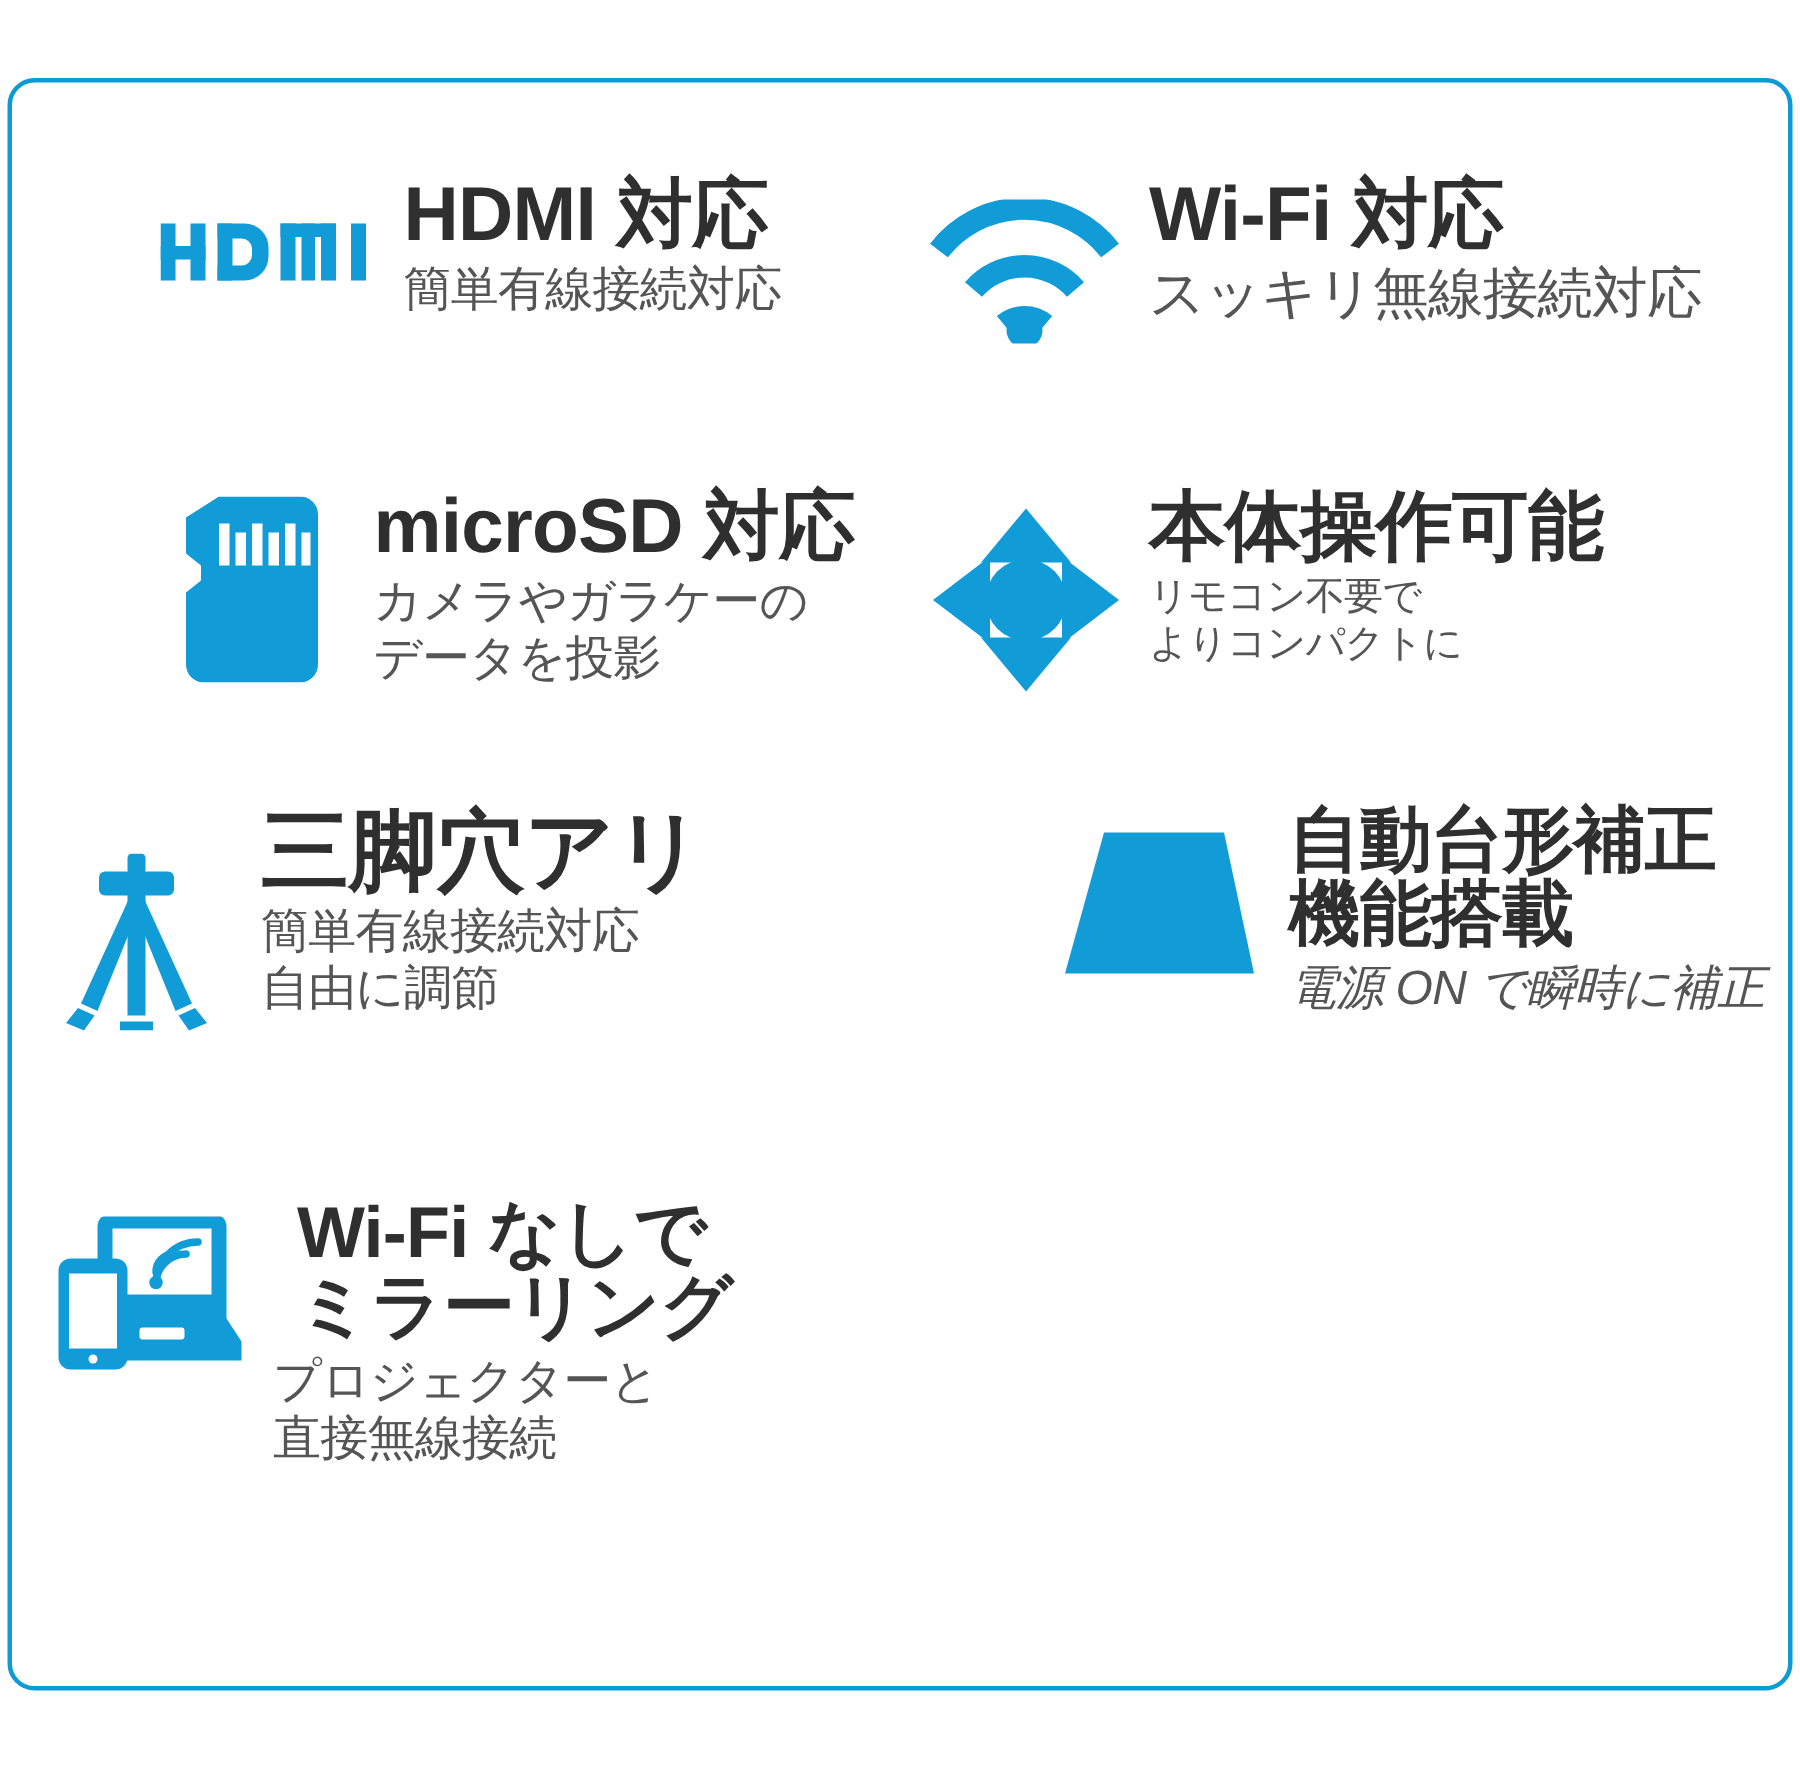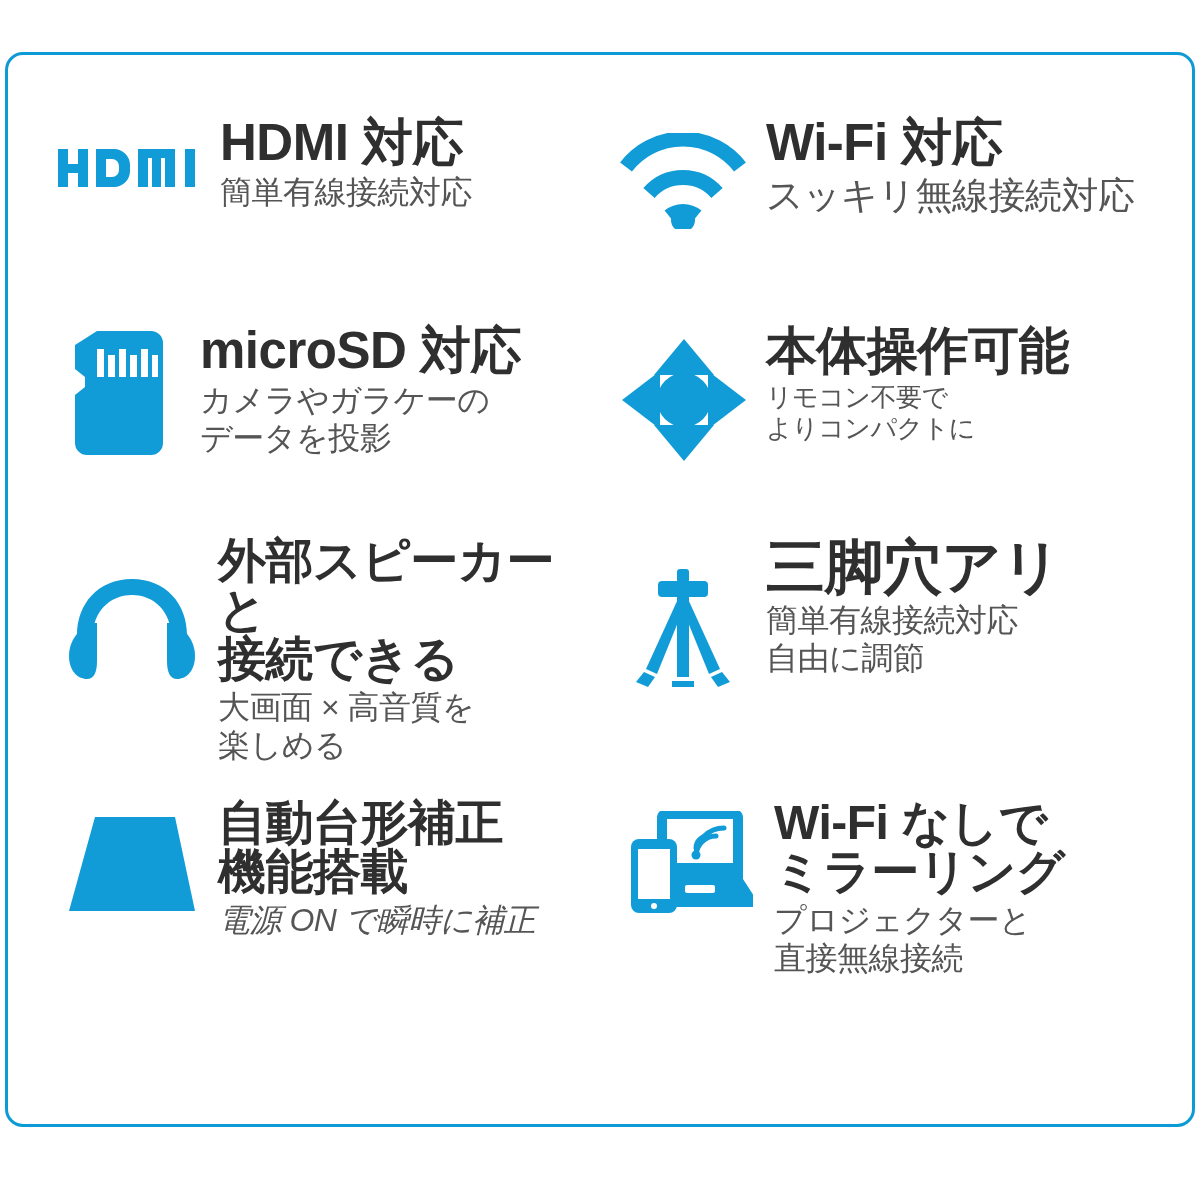--- a/index.html
+++ b/index.html
@@ -19,21 +19,21 @@
   }
   #grid {
     position:absolute;
     left:0; top:0; width:100%; height:100%;
     display:grid;
     grid-template-columns:1fr 1fr;
     grid-template-rows:208px 212px 262px 285px;
     padding:60px 0 0 0;
   }
   .feature { display:flex; align-items:flex-start; }
-  .col-left  { padding-left:50px; }
+  .col-left  { padding-left:64px;margin-left:35px; }
   .col-right { padding-left:18px; }
 
   .icon-wrap {
     flex:0 0 auto;
     display:flex; align-items:flex-start; justify-content:center;
   }
   .txt-wrap { padding-top:2px; }
 
   .headline {
     font-weight:bold;
@@ -58,21 +58,21 @@
   .f-sd    .headline { font-size:51px; }
   .f-sd    .sub      { font-size:32px; }
   .f-dpad  .headline { font-size:51px; }
   .f-dpad  .sub      { font-size:26px; }
   .f-spk   .headline { font-size:48px; }
   .f-spk   .sub      { font-size:32px; }
   .f-trip  .headline { font-size:59px; }
   .f-trip  .sub      { font-size:32px; }
   .f-keys  .headline { font-size:48px; }
   .f-keys  .sub      { font-size:32px;font-style:italic; }
-  .f-mir   .headline { font-size:48px; }
+  .f-mir   .headline { font-size:48px;margin-left:16px; }
   .f-mir   .sub      { font-size:32px; }
 
   
   .ic-hdmi { width:148px; margin-right:14px; padding-top:30px; }
   .ic-wifi { width:130px; margin-right:18px; padding-top:18px; }
   .ic-sd   { width:122px; margin-right:20px; padding-top:8px; }
   .ic-dpad { width:132px; margin-right:16px; padding-top:12px; }
   .ic-spk  { width:148px; margin-right:12px; padding-top:42px; }
   .ic-trip { width:130px; margin-right:18px; padding-top:34px; }
   .ic-keys { width:148px; margin-right:12px; padding-top:18px; }
@@ -164,35 +164,20 @@
           </g>
         </svg>
       </div>
       <div class="txt-wrap">
         <div class="headline">本体操作可能</div>
         <div class="sub">リモコン不要で
 よりコンパクトに</div>
       </div>
     </div>
 
-    <div class="feature col-left f-spk">
-      <div class="icon-wrap ic-spk">
-        <svg width="126" height="104" viewBox="0 0 126 104">
-          <path fill="#119cd8" d="M63 2 C29 2 8 27 8 58 v6 h16 v-6 C24 36 40 18 63 18 C86 18 102 36 102 58 v6 h16 v-6 C118 27 97 2 63 2 z"></path>
-          <path fill="#119cd8" d="M24 46 C10 50 0 64 0 79 C0 93 8 102 18 102 C25 102 28 95 28 84 v-38 z"></path>
-          <path fill="#119cd8" d="M102 46 C116 50 126 64 126 79 C126 93 118 102 108 102 C101 102 98 95 98 84 v-38 z"></path>
-        </svg>
-      </div>
-      <div class="txt-wrap">
-        <div class="headline">外部スピーカーと
-接続できる</div>
-        <div class="sub">大画面 × 高音質を
-楽しめる</div>
-      </div>
-    </div>
 
     <div class="feature col-right f-trip">
       <div class="icon-wrap ic-trip">
         <svg width="110" height="118" viewBox="0 0 110 118">
           <g fill="#119cd8">
             <rect x="49" y="0" width="12" height="14" rx="3"></rect>
             <rect x="30" y="12" width="50" height="16" rx="4"></rect>
             <rect x="49" y="26" width="12" height="82"></rect>
             <rect x="44" y="112" width="22" height="6"></rect>
             <path d="M50 30 L18 100 L29 105 L57 36 Z"></path>

